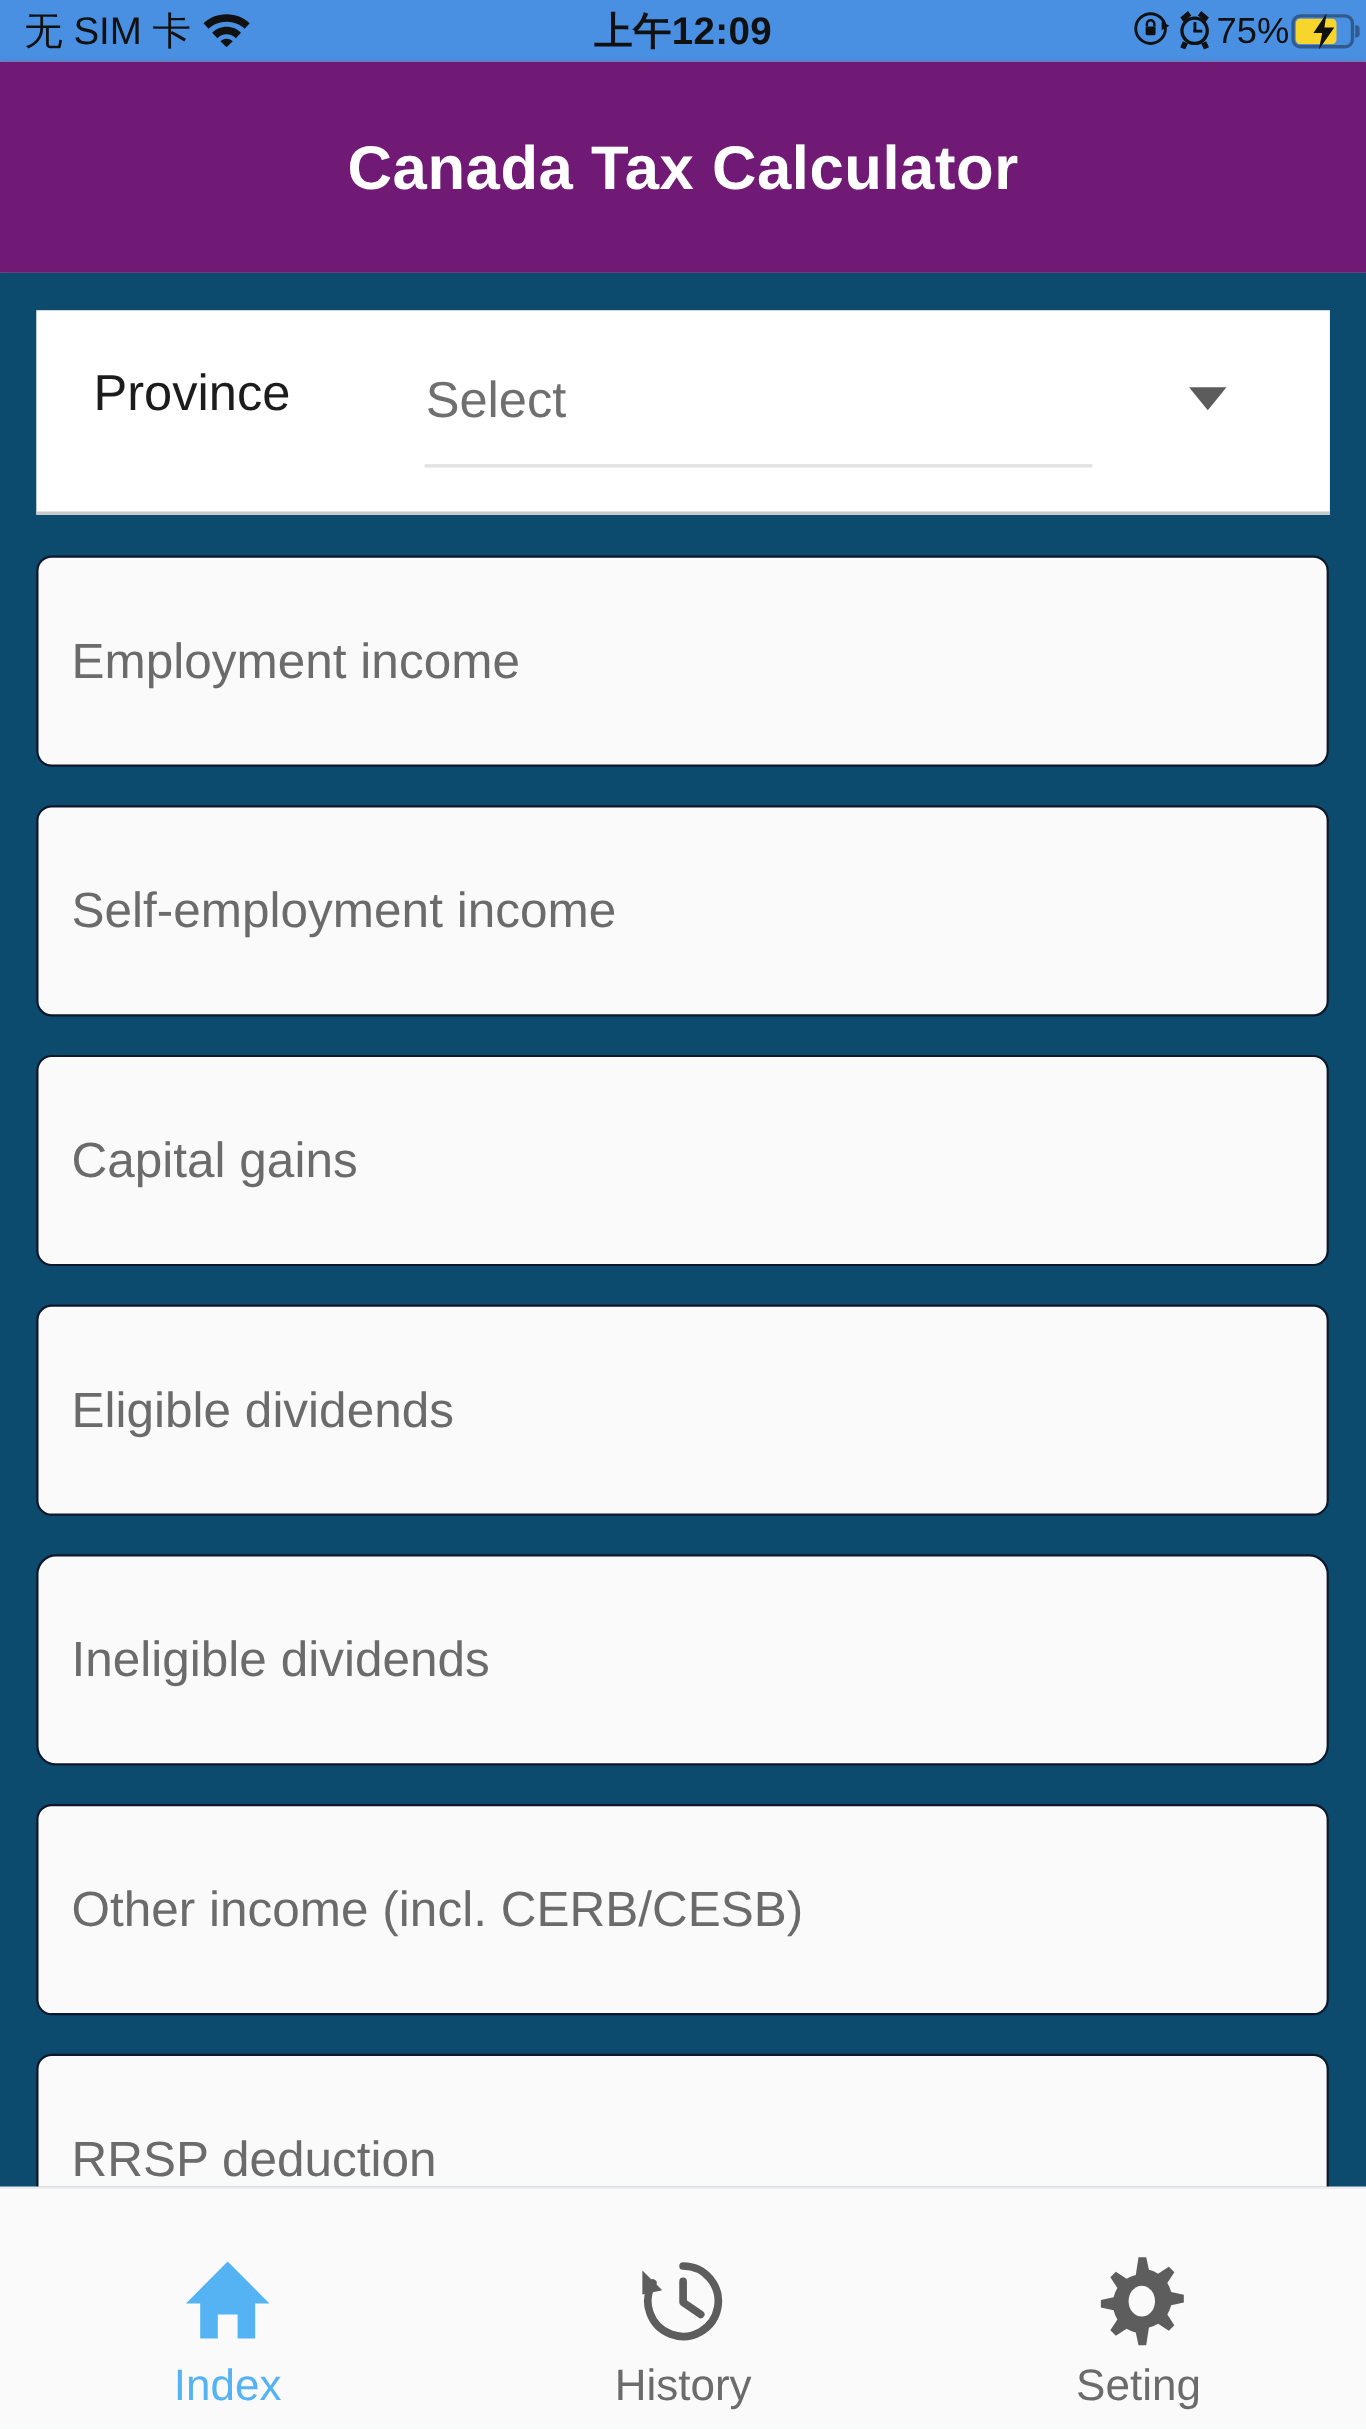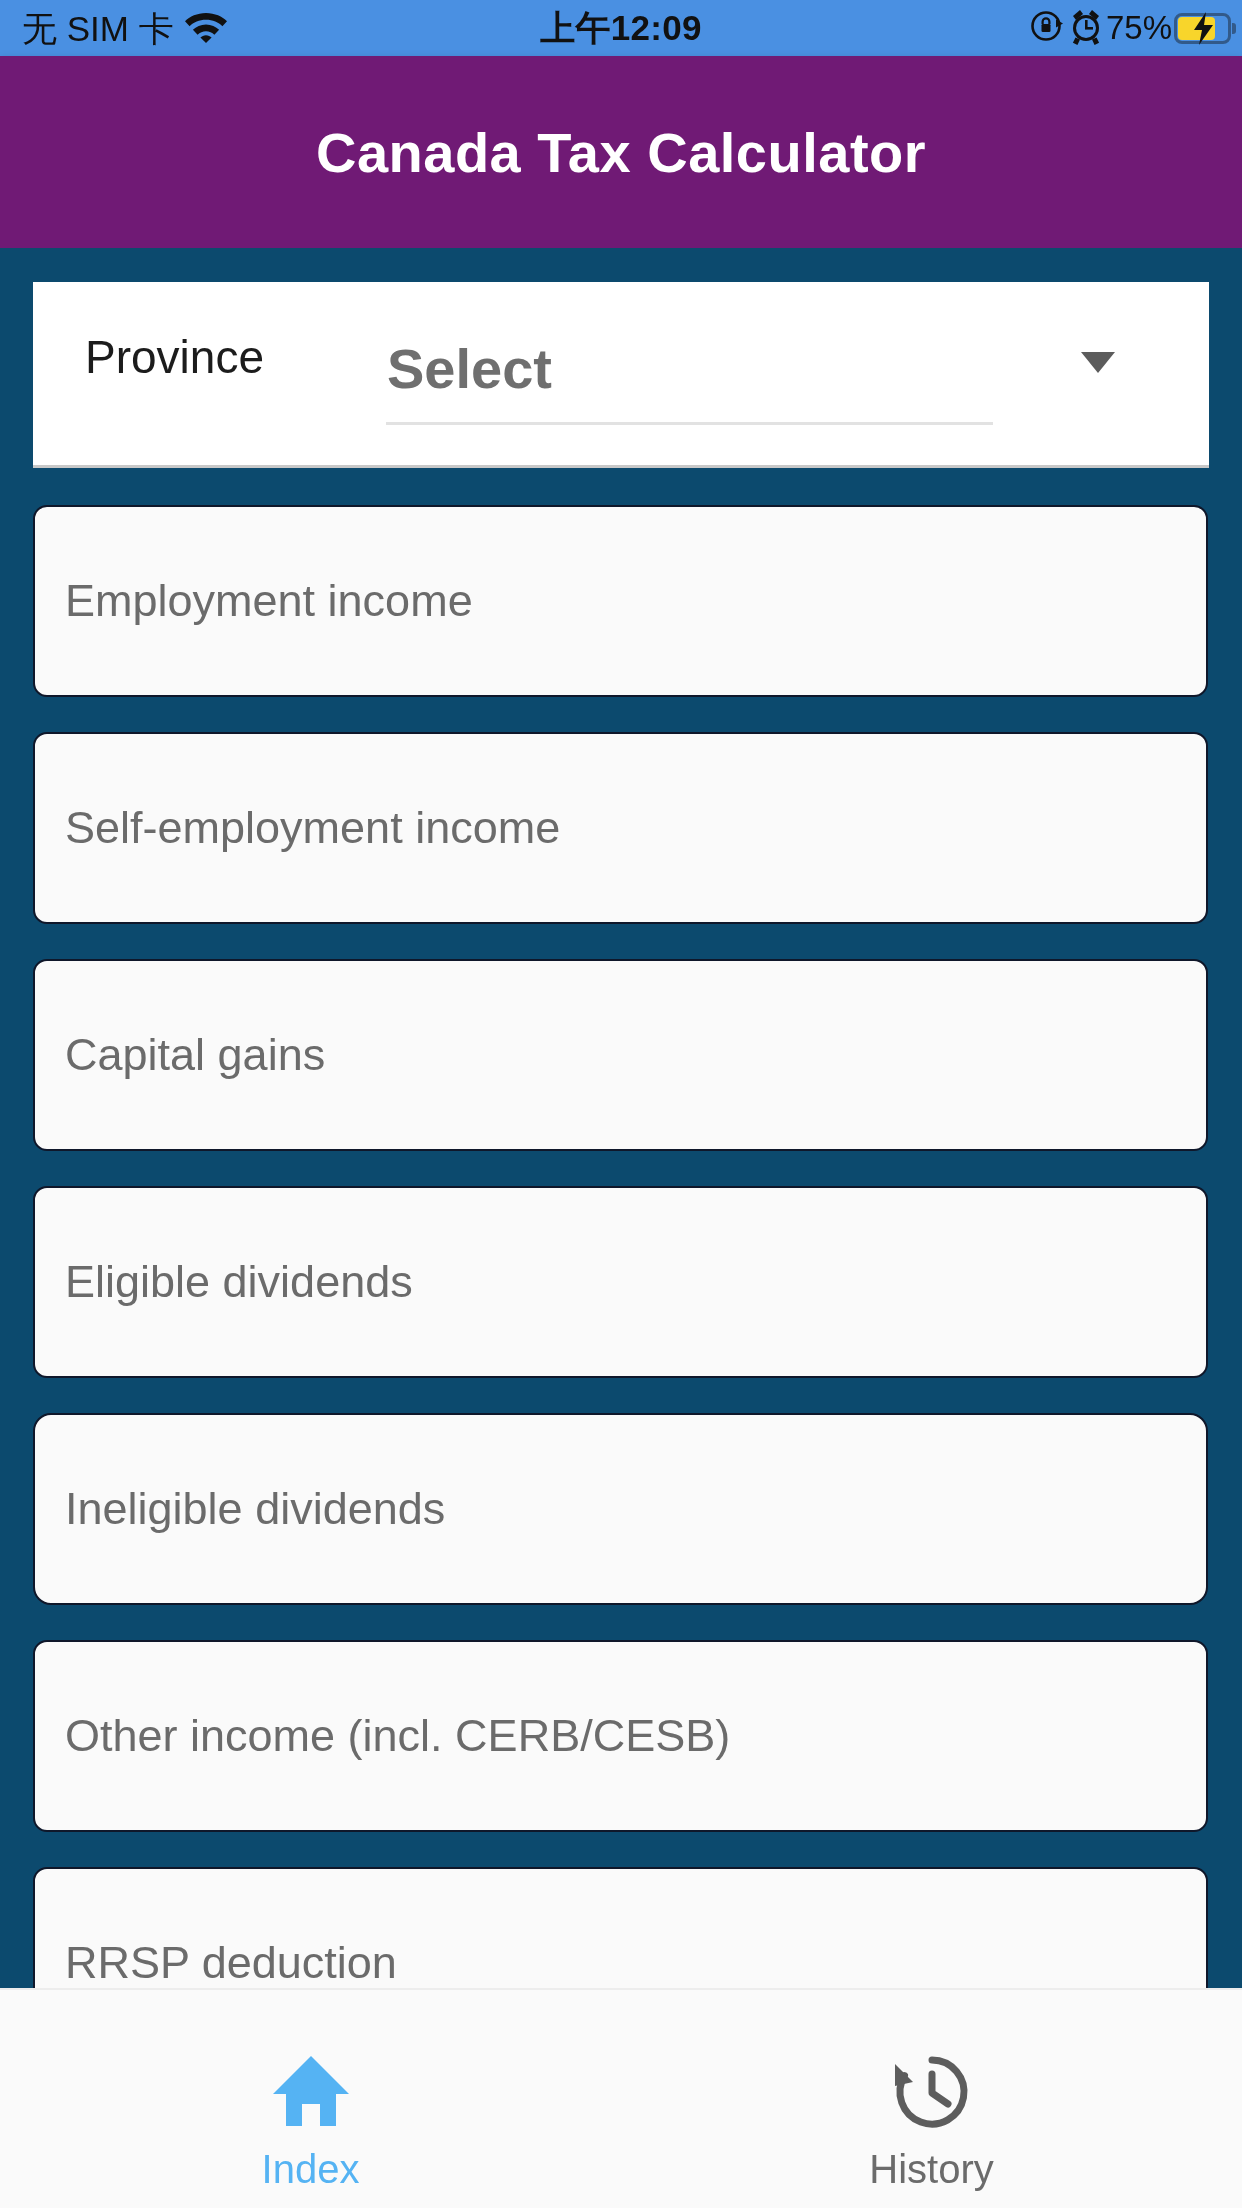--- a/index.html
+++ b/index.html
@@ -67,21 +67,21 @@
   }
   .province-label{
     position:absolute; left:52px; top:48px;
     font-size:46px; color:#1c1c1c; font-weight:400;
   }
   .province-select{
     position:absolute; left:328px; top:40px; width:790px; height:110px;
   }
   .province-select .value{
     position:absolute; left:26px; top:14px;
-    font-size:56px; color:#6f6f6f; font-weight:700;
+    font-size:46px; color:#6f6f6f; font-weight:400;
   }
   .province-select .underline{
     position:absolute; left:25px; bottom:7px; width:607px; height:3px; background:#e2e2e2;
   }
   .province-select .caret{
     position:absolute; right:36px; top:30px;
     width:0; height:0;
     border-left:17px solid transparent; border-right:17px solid transparent;
     border-top:21px solid #5c5c5c;
   }
@@ -226,15 +226,24 @@
       <span class="ico">
         <svg width="82" height="80" viewBox="0 0 82 80">
           <path d="M41 8 a32 32 0 1 1 -27.5 15.6" fill="none" stroke="#5d5d5d" stroke-width="7" stroke-linecap="round"></path>
           <path d="M4 12 L22 30 L4 34 Z" fill="#5d5d5d"></path>
           <path d="M41 22 V41 L57 52" fill="none" stroke="#5d5d5d" stroke-width="7" stroke-linecap="round" stroke-linejoin="round"></path>
         </svg>
       </span>
       <span class="lbl">History</span>
     </div>
 
+    <div class="tab">
+      <span class="ico">
+        <svg width="84" height="84" viewBox="0 0 84 84">
+          <path d="M42 2 l7 0 2.5 11.5 a30 30 0 0 1 8.3 3.5 l9.8-6.4 5 5 -6.4 9.8 a30 30 0 0 1 3.5 8.3 l11.5 2.5 0 7 -11.5 2.5 a30 30 0 0 1 -3.5 8.3 l6.4 9.8 -5 5 -9.8-6.4 a30 30 0 0 1 -8.3 3.5 L49 82 l-7 0 -2.5-11.5 a30 30 0 0 1 -8.3-3.5 l-9.8 6.4 -5-5 6.4-9.8 a30 30 0 0 1 -3.5-8.3 L7.8 47.8 l0-7 11.5-2.5 a30 30 0 0 1 3.5-8.3 L16.4 20.2 l5-5 9.8 6.4 a30 30 0 0 1 8.3-3.5 Z" fill="#5d5d5d"></path>
+          <ellipse cx="45" cy="42" rx="12" ry="14" fill="#fafafa"></ellipse>
+        </svg>
+      </span>
+      <span class="lbl">Seting</span>
+    </div>
   </div>
 
 </div>
 
 </body></html>

